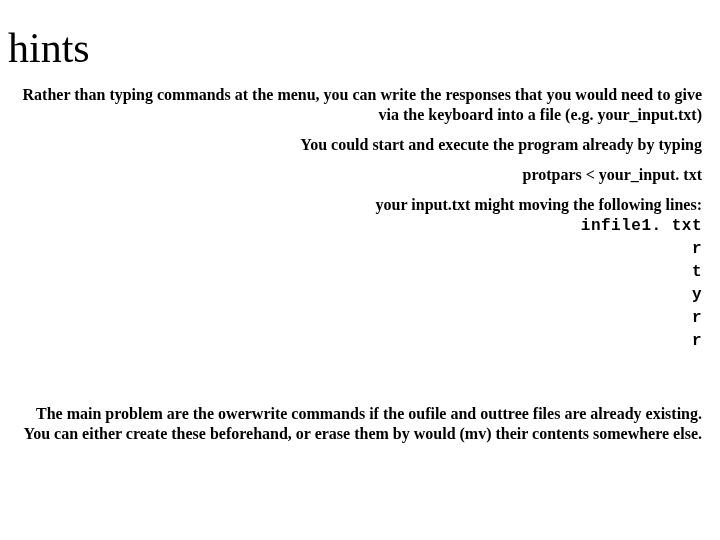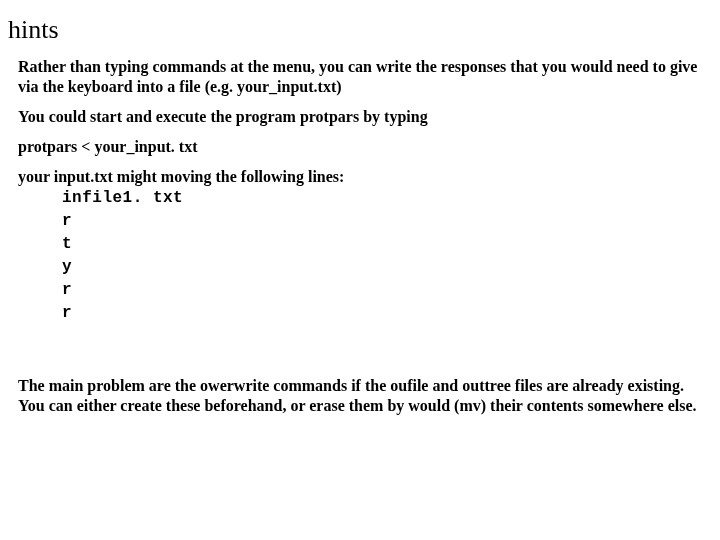--- a/index.html
+++ b/index.html
@@ -7,27 +7,28 @@
       color: #000;
       background: #fff;
       margin: 0;
       padding: 6px 18px;
       width: 720px;
       box-sizing: border-box;
       font-size: 16px;
       line-height: 1.25;
     }
     h1 {
-      font-size: 26px;
+      font-size: 42px;
       font-weight: normal;
-      margin: 8px 0 10px -10px;
+      margin: 16px 0 10px -10px;
     }
     p {
       font-weight: bold;
       margin: 10px 0;
+      text-align: right;
     }
     .indent {
       margin-left: 44px;
     }
     .mono {
       font-family: "Courier New", Courier, monospace;
       font-weight: bold;
       letter-spacing: 0.5px;
     }
     .blocklines .mono {
@@ -35,21 +36,21 @@
       line-height: 1.45;
     }
   </style>
 </head>
 <body>
 
 <h1>hints</h1>
 
 <p>Rather than typing commands at the menu, you can write the responses that you would need to give via the keyboard into a file (e.g. your_input.txt)</p>
 
-<p>You could start and execute the program protpars by typing</p>
+<p>You could start and execute the program already by typing</p>
 
 <p>protpars &lt; your_input. txt</p>
 
 <p class="blocklines">
   <span>your input.txt  might moving the following lines:</span><br>
   <span class="indent mono">infile1. txt</span>
   <span class="indent mono">r</span>
   <span class="indent mono">t</span>
   <span class="indent mono">y</span>
   <span class="indent mono">r</span>

